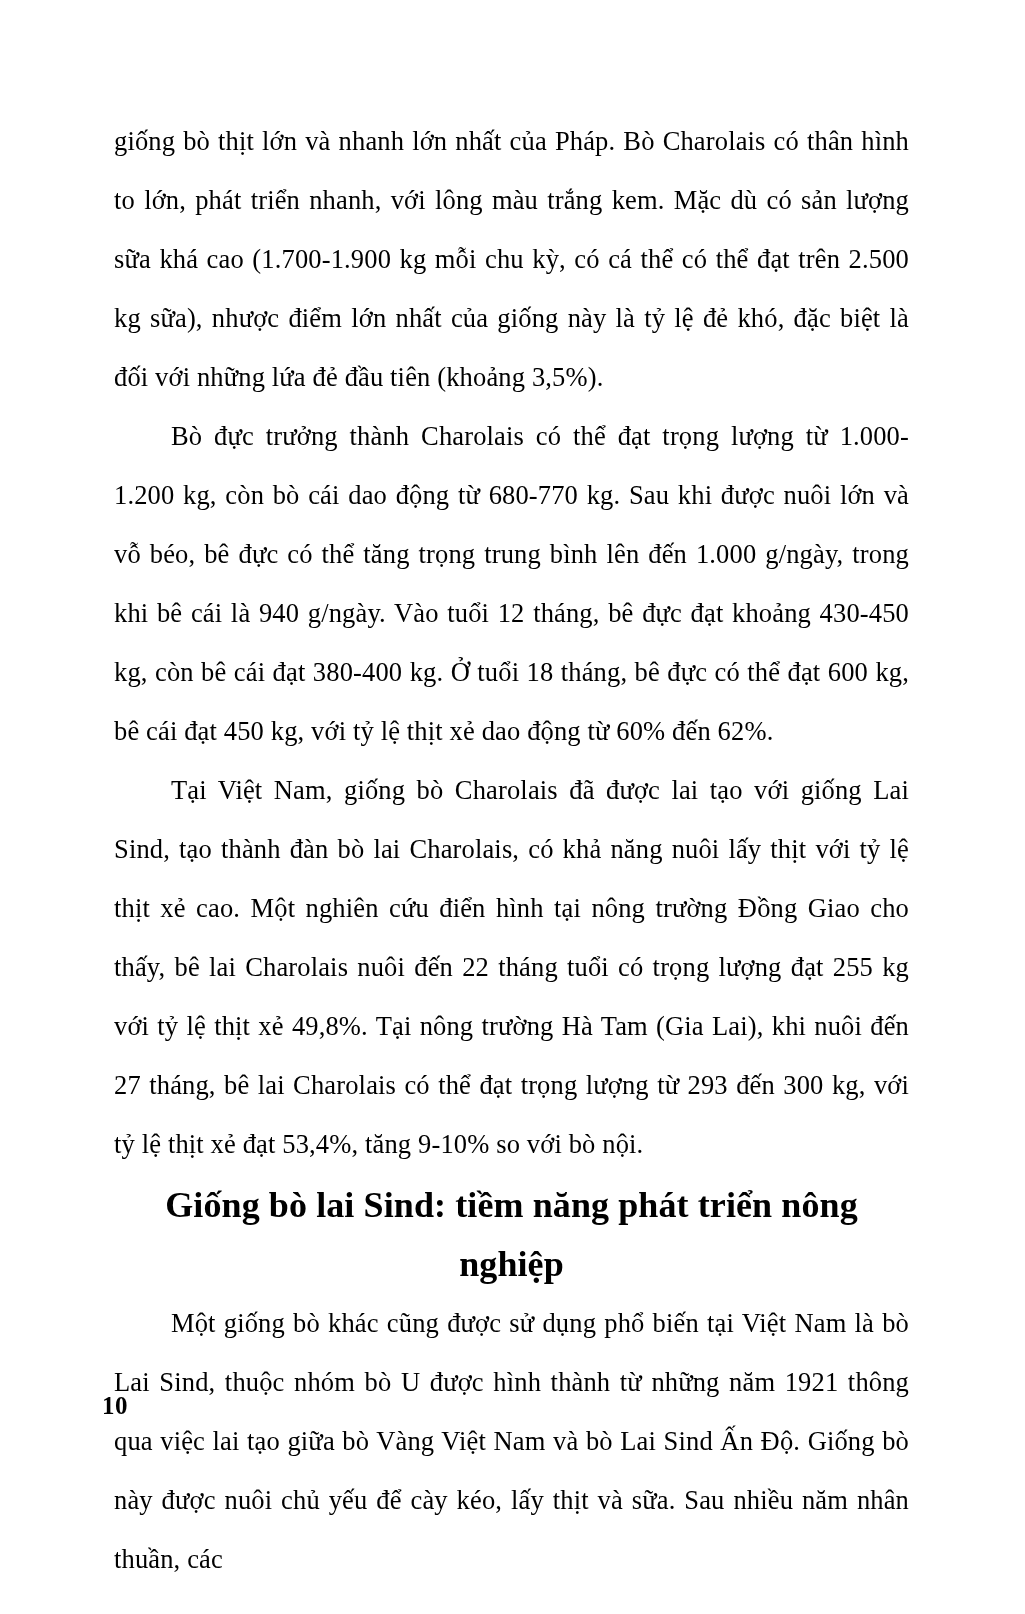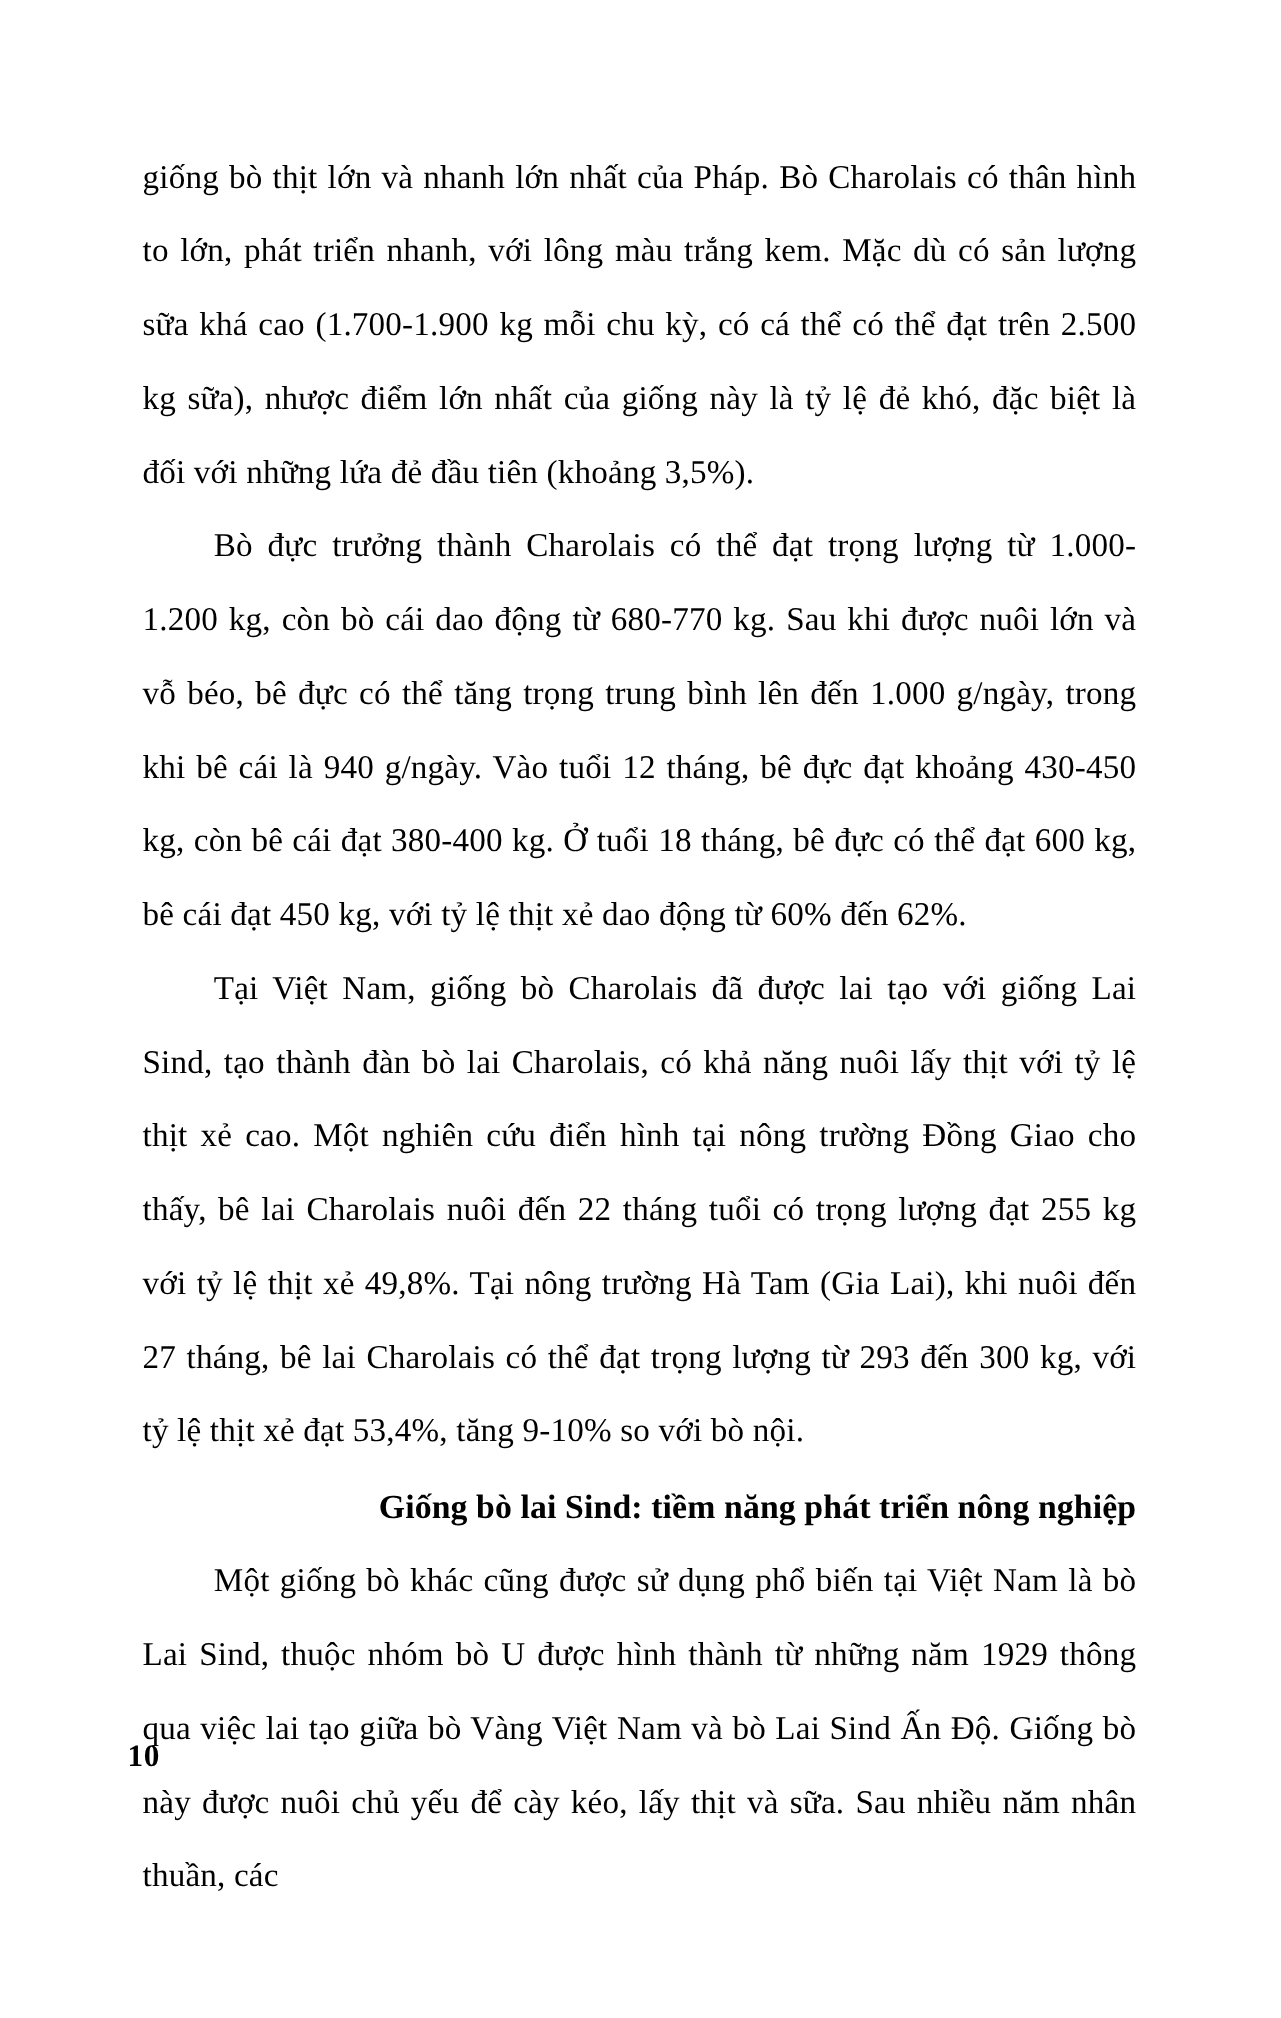--- a/index.html
+++ b/index.html
@@ -31,24 +31,24 @@
     line-height: 59px;
     text-align: justify;
     text-justify: inter-word;
     letter-spacing: 0.15px;
   }
   p.body-par.indent {
     text-indent: 57px;
   }
   h2.subhead {
     margin: 0;
-    font-size: 27px;
+    font-size: 36px;
     line-height: 59px;
     font-weight: bold;
-    text-align: right;
+    text-align: center;
     letter-spacing: 0.1px;
   }
   .spacer-sm { height: 2px; }
   .page-number {
     position: absolute;
     left: 102px;
     top: 1392px;
     font-size: 25px;
     font-weight: bold;
     letter-spacing: 0.5px;
@@ -64,19 +64,19 @@
     <p class="body-par">giống bò thịt lớn và nhanh lớn nhất của Pháp. Bò Charolais có thân hình to lớn, phát triển nhanh, với lông màu trắng kem. Mặc dù có sản lượng sữa khá cao (1.700-1.900 kg mỗi chu kỳ, có cá thể có thể đạt trên 2.500 kg sữa), nhược điểm lớn nhất của giống này là tỷ lệ đẻ khó, đặc biệt là đối với những lứa đẻ đầu tiên (khoảng 3,5%).</p>
 
     <p class="body-par indent">Bò đực trưởng thành Charolais có thể đạt trọng lượng từ 1.000-1.200 kg, còn bò cái dao động từ 680-770 kg. Sau khi được nuôi lớn và vỗ béo, bê đực có thể tăng trọng trung bình lên đến 1.000 g/ngày, trong khi bê cái là 940 g/ngày. Vào tuổi 12 tháng, bê đực đạt khoảng 430-450 kg, còn bê cái đạt 380-400 kg. Ở tuổi 18 tháng, bê đực có thể đạt 600 kg, bê cái đạt 450 kg, với tỷ lệ thịt xẻ dao động từ 60% đến 62%.</p>
 
     <p class="body-par indent">Tại Việt Nam, giống bò Charolais đã được lai tạo với giống Lai Sind, tạo thành đàn bò lai Charolais, có khả năng nuôi lấy thịt với tỷ lệ thịt xẻ cao. Một nghiên cứu điển hình tại nông trường Đồng Giao cho thấy, bê lai Charolais nuôi đến 22 tháng tuổi có trọng lượng đạt 255 kg với tỷ lệ thịt xẻ 49,8%. Tại nông trường Hà Tam (Gia Lai), khi nuôi đến 27 tháng, bê lai Charolais có thể đạt trọng lượng từ 293 đến 300 kg, với tỷ lệ thịt xẻ đạt 53,4%, tăng 9-10% so với bò nội.</p>
 
     <div class="spacer-sm"></div>
 
     <h2 class="subhead">Giống bò lai Sind: tiềm năng phát triển nông nghiệp</h2>
 
-    <p class="body-par indent">Một giống bò khác cũng được sử dụng phổ biến tại Việt Nam là bò Lai Sind, thuộc nhóm bò U được hình thành từ những năm 1929 thông qua việc lai tạo giữa bò Vàng Việt Nam và bò Lai Sind Ấn Độ. Giống bò này được nuôi chủ yếu để cày kéo, lấy thịt và sữa. Sau nhiều năm nhân thuần, các</p>
+    <p class="body-par indent">Một giống bò khác cũng được sử dụng phổ biến tại Việt Nam là bò Lai Sind, thuộc nhóm bò U được hình thành từ những năm 1921 thông qua việc lai tạo giữa bò Vàng Việt Nam và bò Lai Sind Ấn Độ. Giống bò này được nuôi chủ yếu để cày kéo, lấy thịt và sữa. Sau nhiều năm nhân thuần, các</p>
 
   </div>
 
   <div class="page-number">10</div>
 
 </div>
 
 </body></html>

